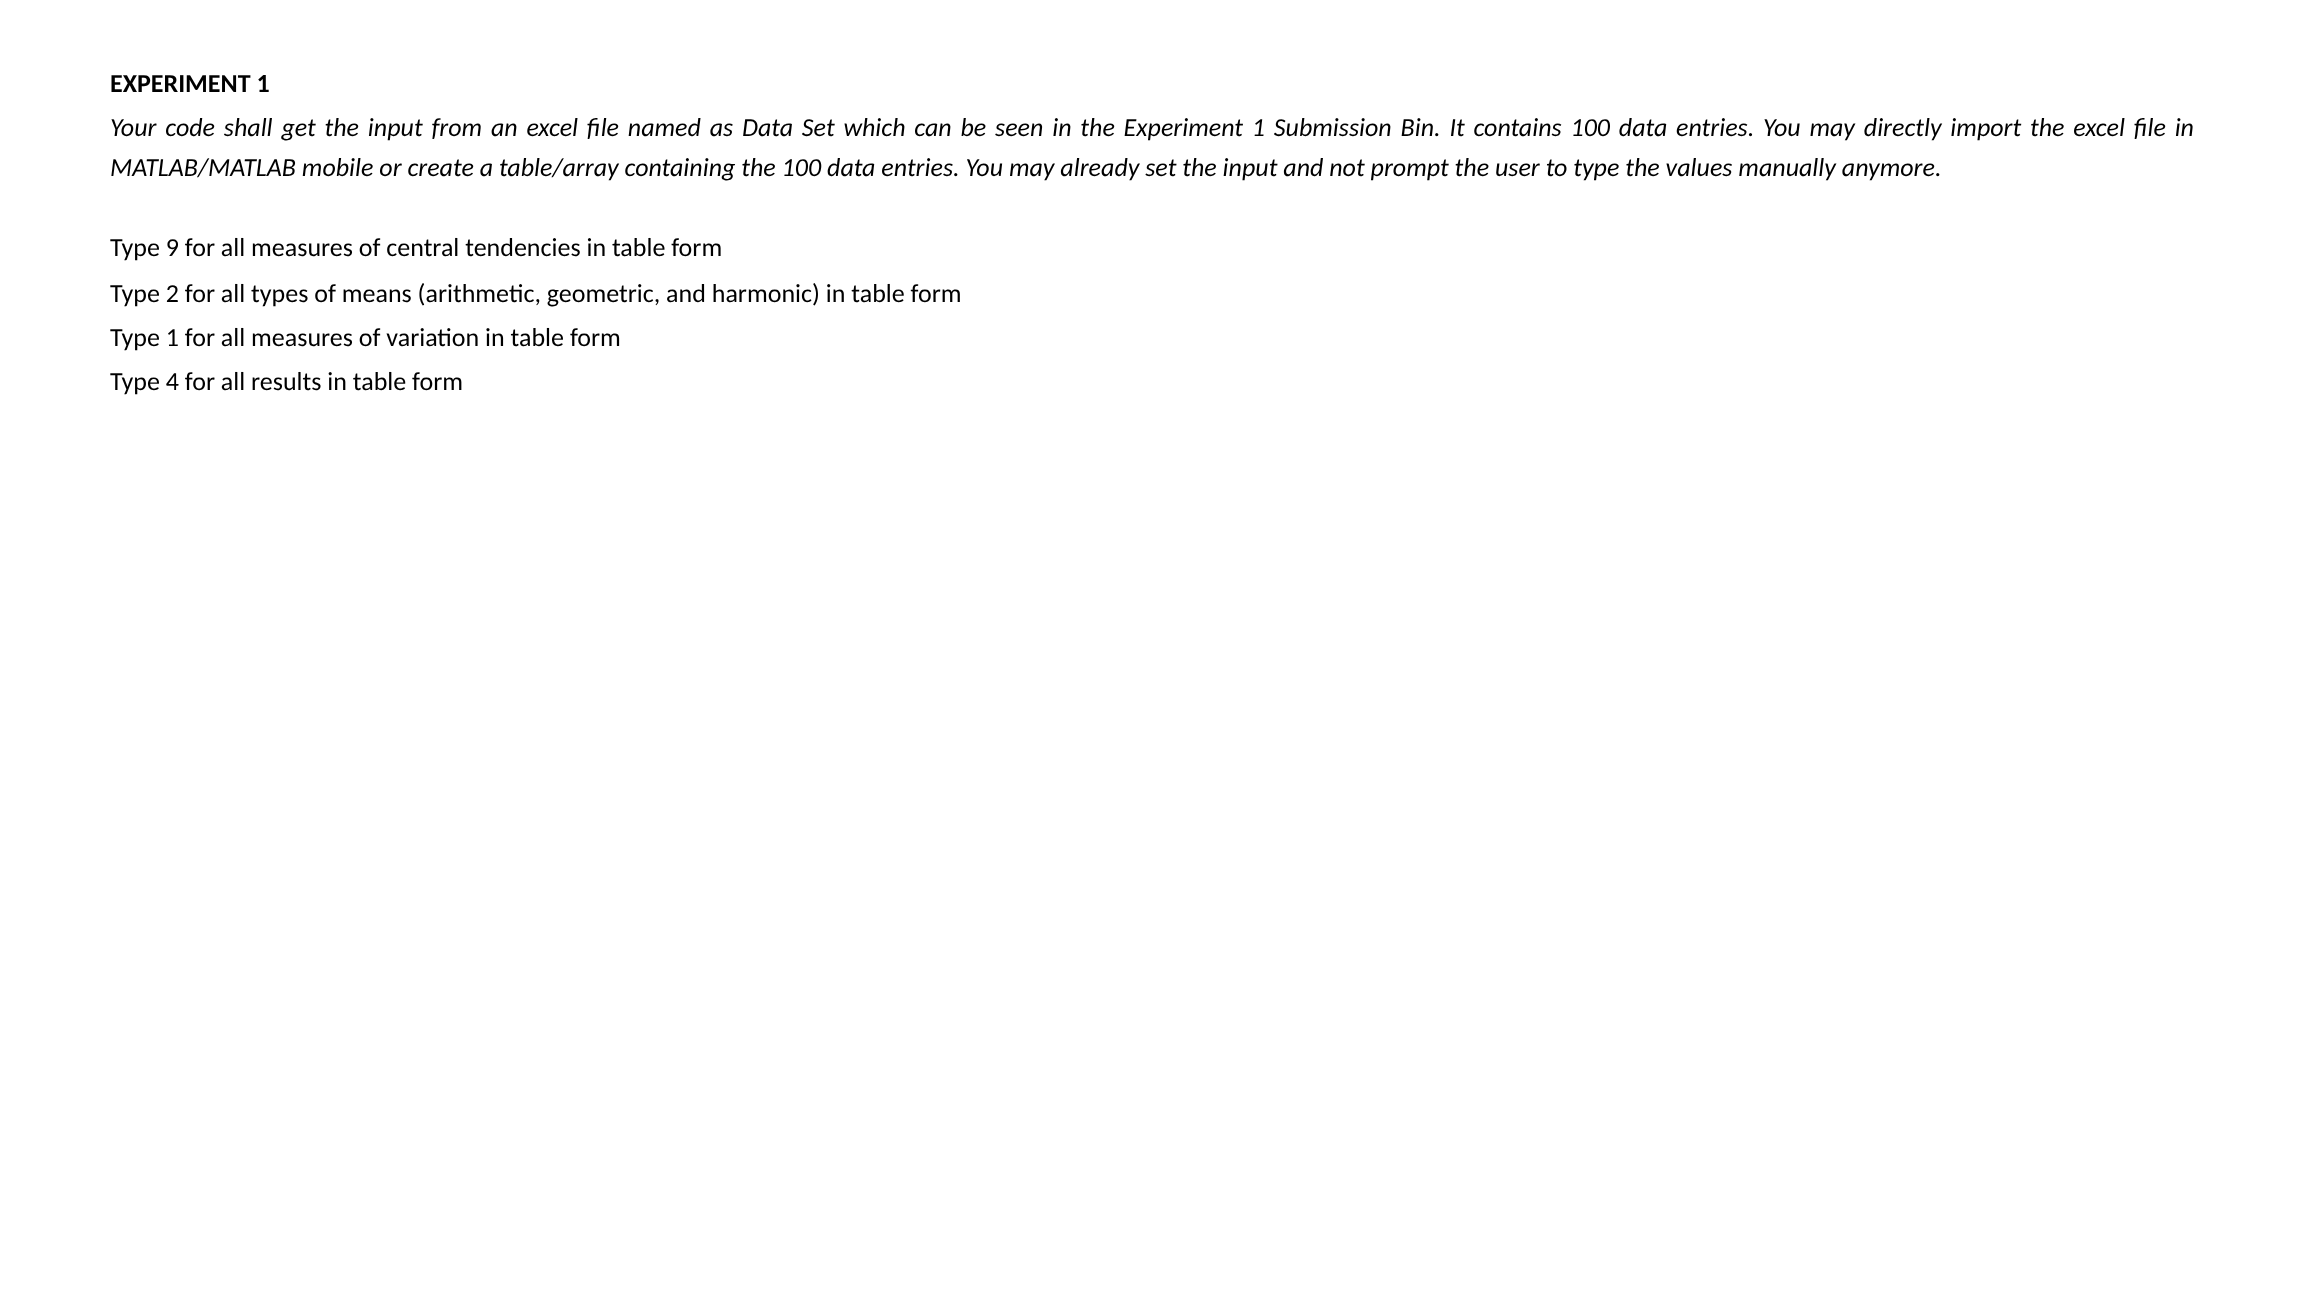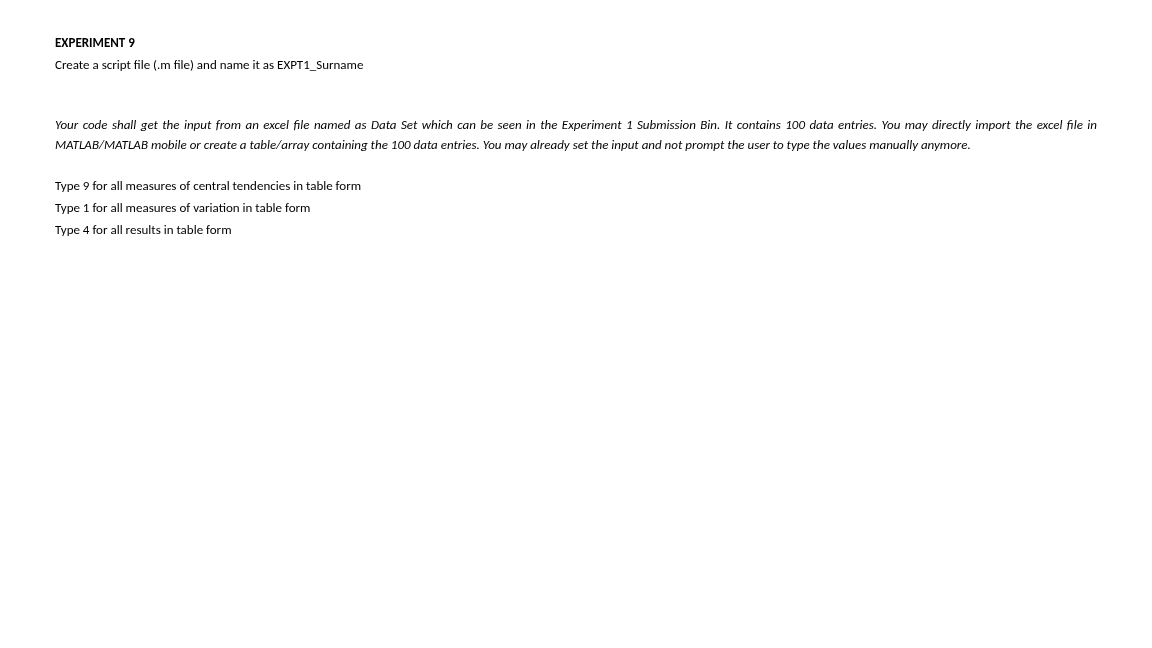--- a/index.html
+++ b/index.html
@@ -32,22 +32,22 @@
       font-style: italic;
     }
     .type-line {
       margin-bottom: 2px;
     }
   </style>
 </head>
 <body>
 
 <div class="content">
-  <div class="title">EXPERIMENT 9</div>
-  <div class="intro-line">Create a script file (.m file) and name it as EXPT1_Surname</div>
+  <div class="title">EXPERIMENT 1</div>
 
   <div class="para">Your code shall get the input from an excel file named as Data Set which can be seen in the Experiment 1 Submission Bin. It contains 100 data entries. You may directly import the excel file in MATLAB/MATLAB mobile or create a table/array containing the 100 data entries. You may already set the input and not prompt the user to type the values manually anymore.</div>
 
 
   <div class="type-line">Type 9 for all measures of central tendencies in table form</div>
+  <div class="type-line">Type 2 for all types of means (arithmetic, geometric, and harmonic) in table form</div>
   <div class="type-line">Type 1 for all measures of variation in table form</div>
   <div class="type-line">Type 4 for all results in table form</div>
 </div>
 
 </body></html>

